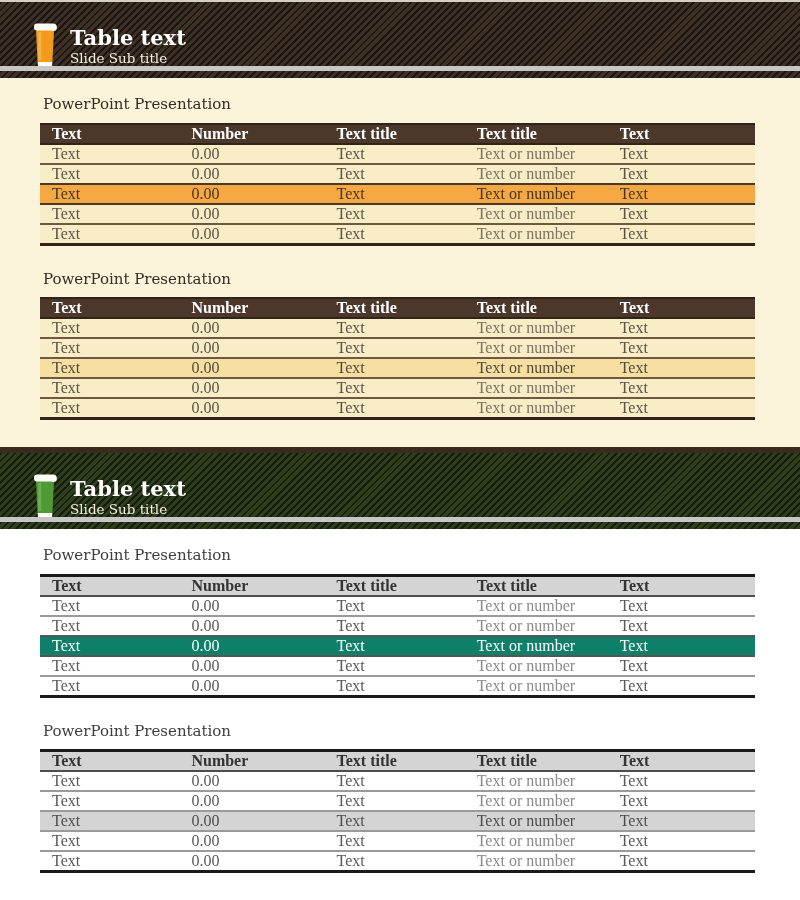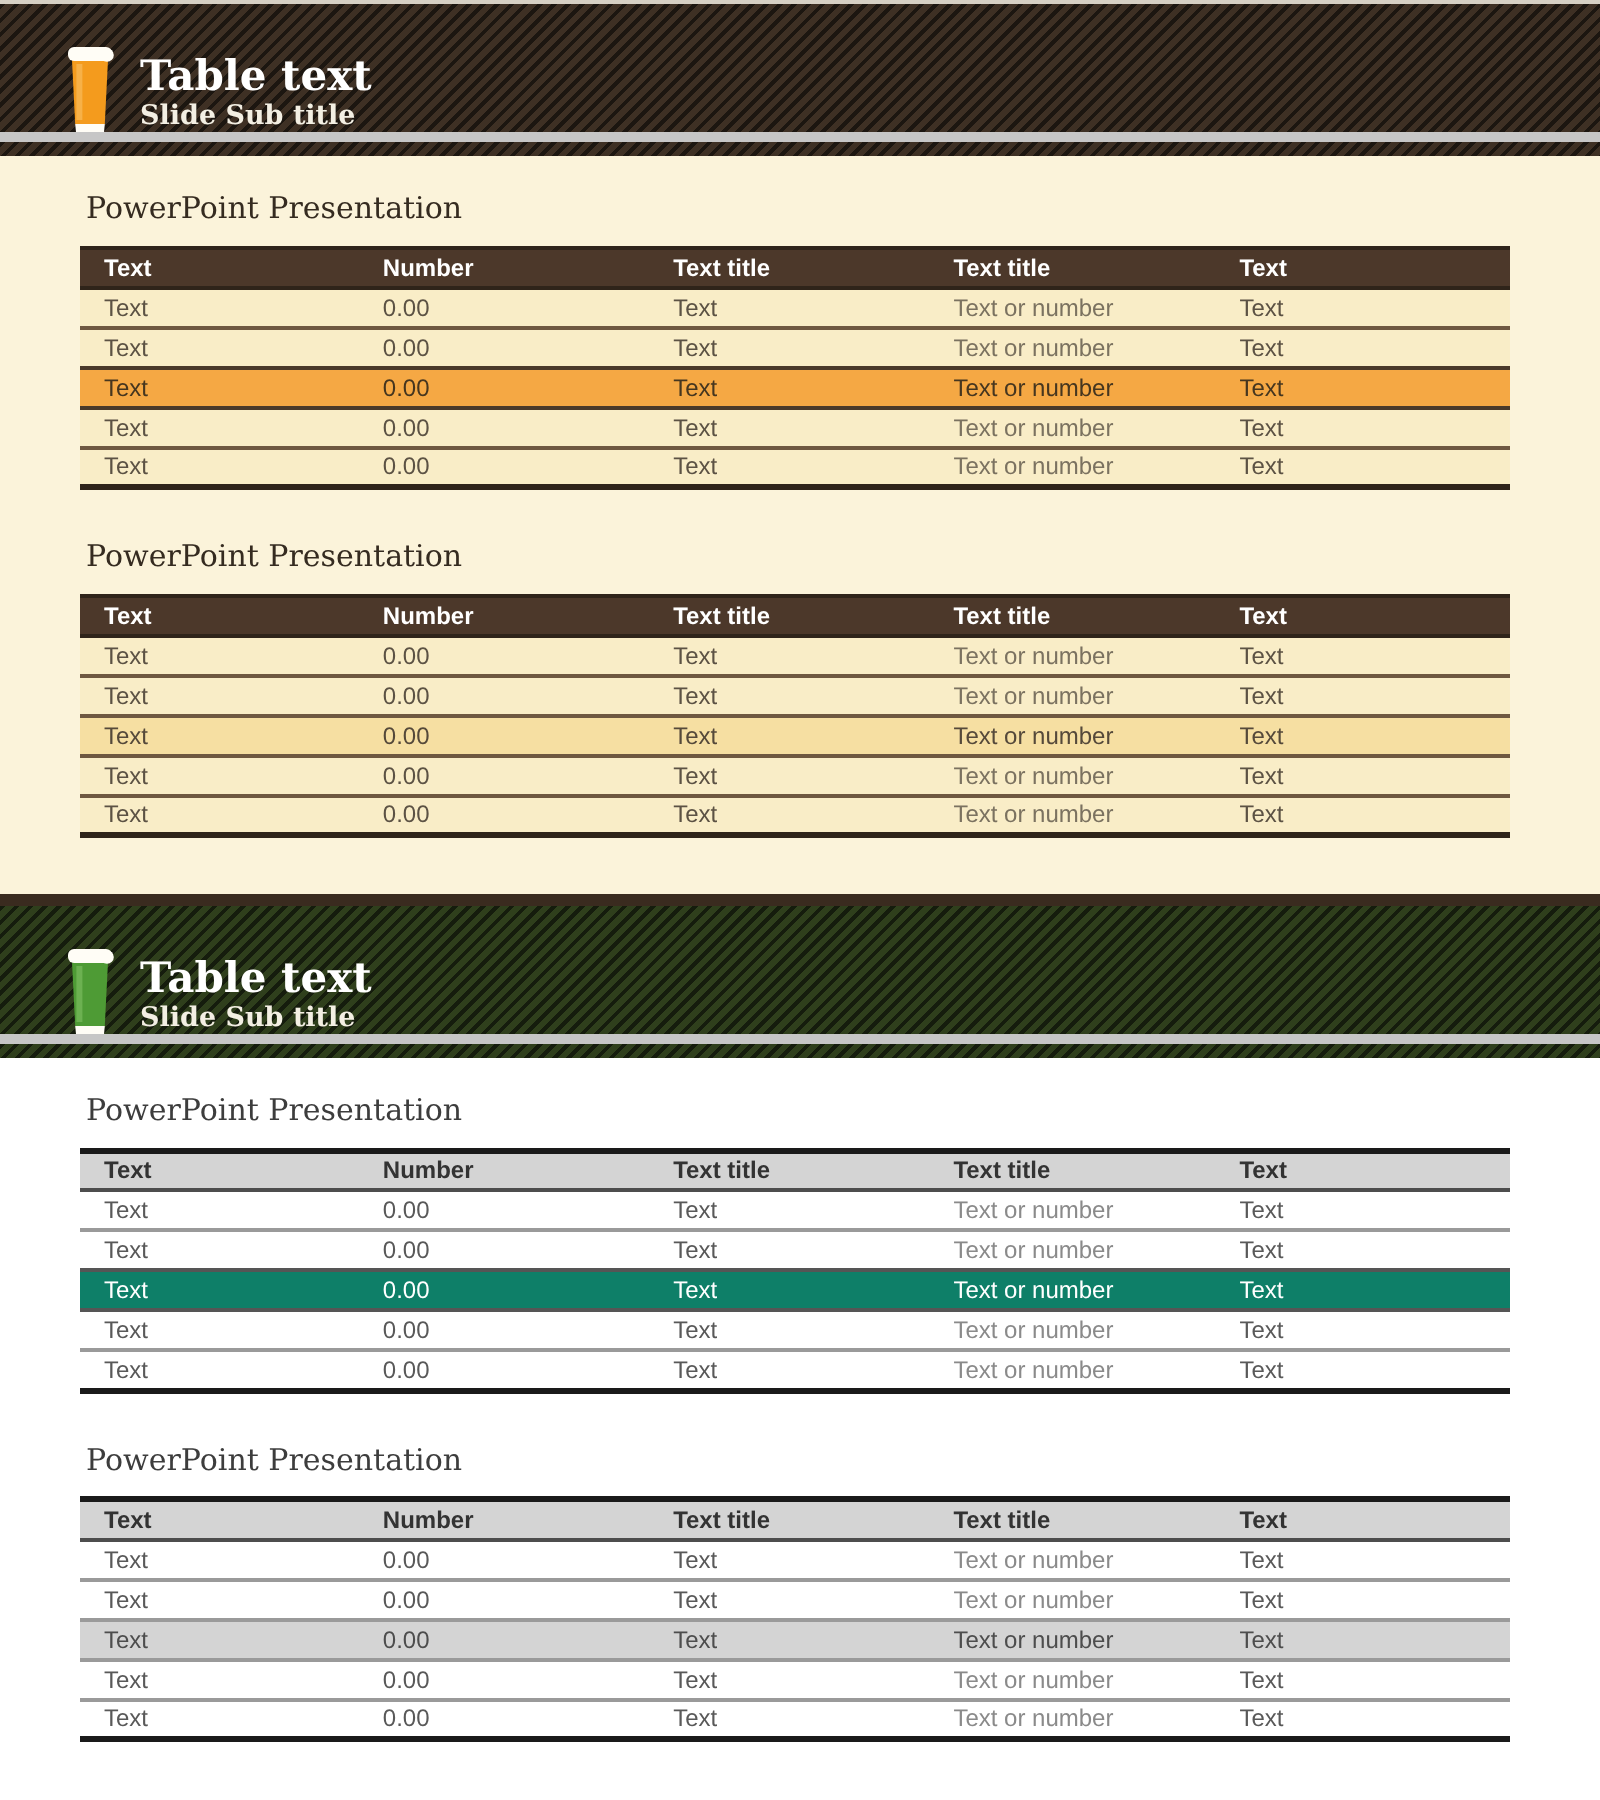--- a/index.html
+++ b/index.html
@@ -23,33 +23,33 @@
     background-color:#2F3F1C;
     background-image:repeating-linear-gradient(135deg, rgba(0,0,0,0.55) 0 2px, rgba(0,0,0,0) 2px 5px);
   }
   .divider-line{height:5px;background:#C6C6C6;}
   .divider-band{height:7px;}
   .bar-brown{height:6px;background:#3A2B1F;}
 
   .header-icon{margin-left:33px;width:24px;height:44px;flex:0 0 auto;}
   .header-titles{margin-left:13px;}
   .slide-title{font-size:21px;font-weight:bold;color:#FFFFFF;line-height:1.1;}
-  .slide-subtitle{font-size:13.5px;color:#F3EFE3;margin-top:2px;line-height:1.1;font-weight:bold;}
+  .slide-subtitle{font-size:13.5px;color:#F3EFE3;margin-top:2px;line-height:1.1;}
 
   
   .slide-body{padding:0 45px 12px 40px;overflow:hidden;}
   .section-heading{
     font-size:15px;color:#352B20;margin:0 0 8px 3px;line-height:1.3;
   }
   .slide-green .section-heading{color:#3D3D3D;}
   .sec-1 .section-heading{margin-top:17px;}
   .sec-2 .section-heading{margin-top:24px;}
 
   
-  table{width:100%;border-collapse:collapse;table-layout:fixed;font-size:12px;font-family:Liberation Sans, sans-serif;}
+  table{width:100%;border-collapse:collapse;table-layout:fixed;font-size:16px;font-family:Liberation Serif, serif;}
   th,td{height:20px;padding:0 4px 0 12px;text-align:left;overflow:hidden;white-space:nowrap;box-sizing:border-box;}
   th:nth-child(1){width:19.5%;} th:nth-child(2){width:20.3%;}
   th:nth-child(3){width:19.6%;} th:nth-child(4){width:20.0%;}
   th:nth-child(5){width:20.6%;}
 
   
   .t-amber{border-top:2px solid #2F241A;border-bottom:3px solid #2F241A;}
   .t-amber thead th{background:#4C382A;color:#FFFFFF;font-weight:bold;border-bottom:2px solid #2F241A;}
   .t-amber tbody td{background:#F9EDC7;color:#5C5244;border-top:2px solid #6F5840;}
   .t-amber tbody tr:first-child td{border-top:none;}

